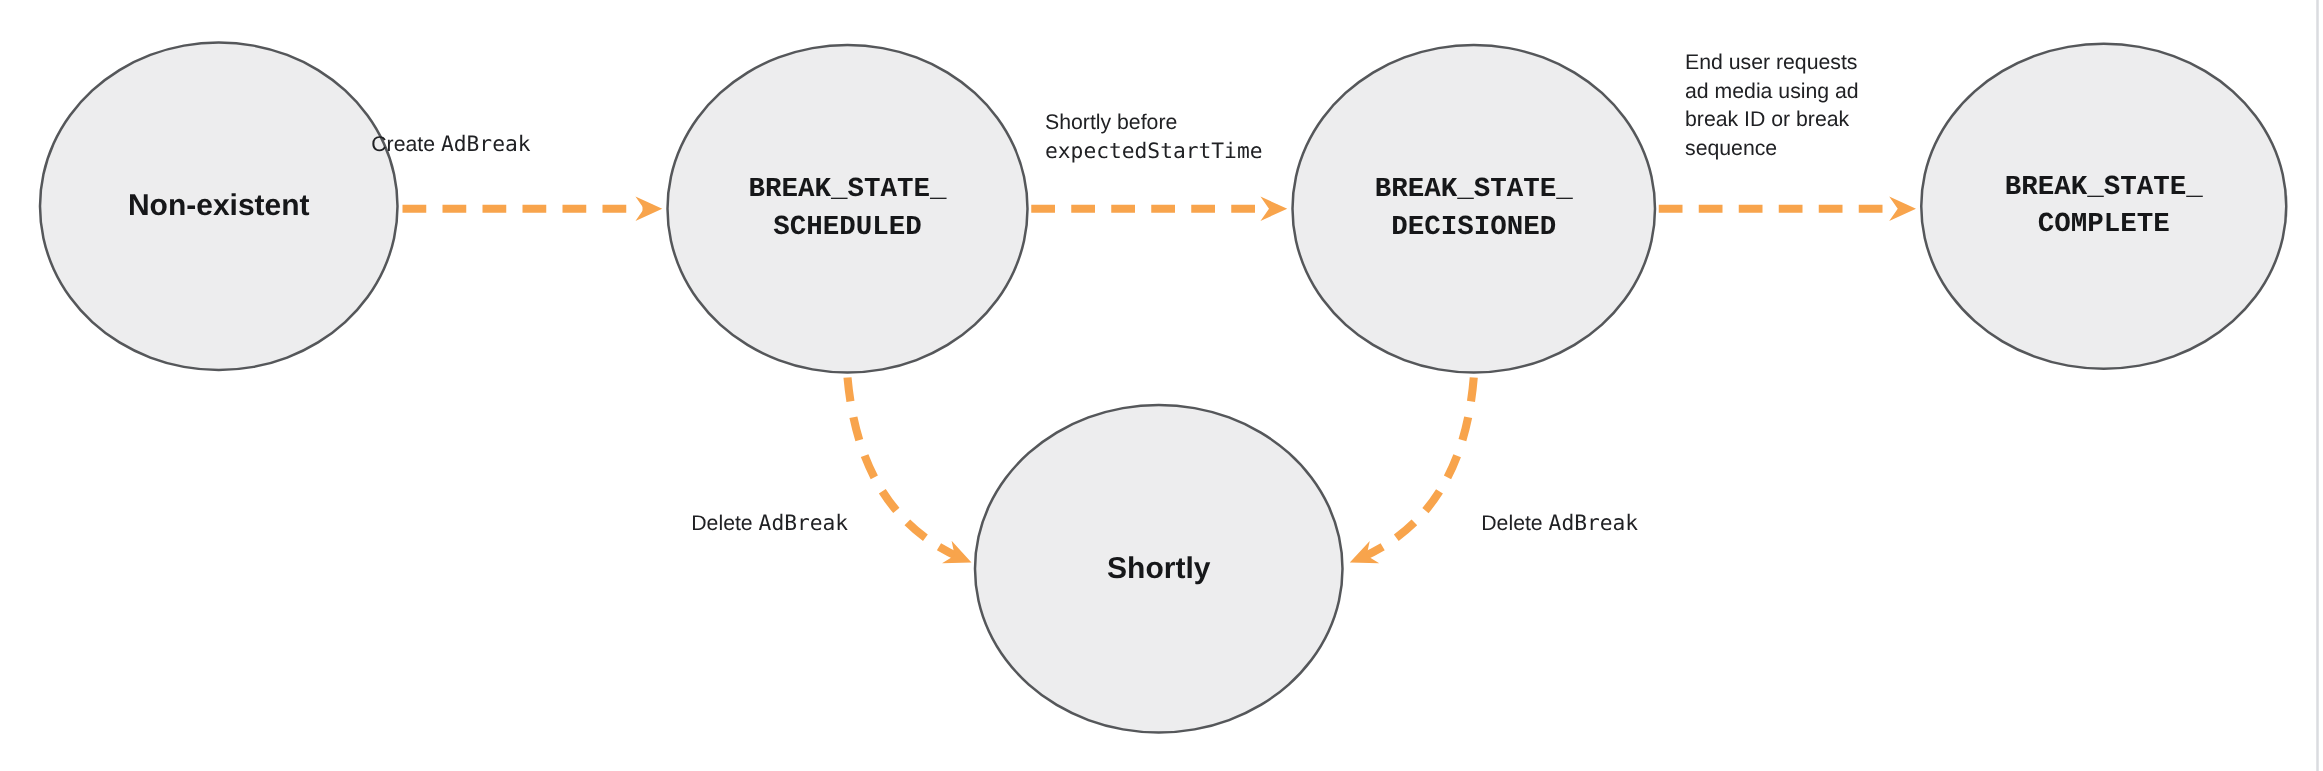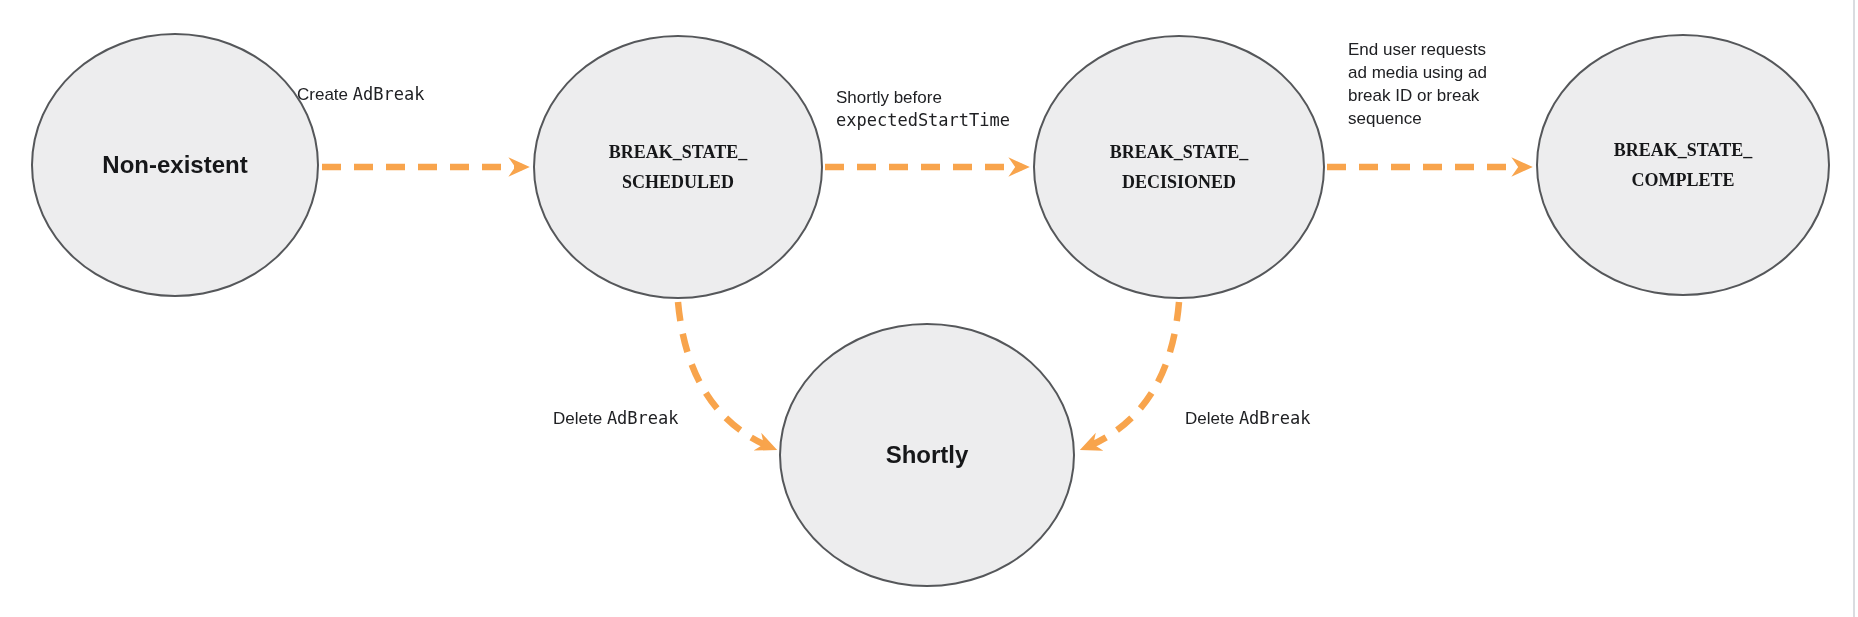--- a/index.html
+++ b/index.html
@@ -30,41 +30,41 @@
     text-align:center;
   }
   .state-label{
     white-space:pre-line;
     font-weight:bold;
     font-size:24px;
     line-height:30px;
     color:#161719;
   }
   .state-label.mono{
-    font-family:Liberation Serif, serif;
-    font-size:18px;
+    font-family:Liberation Mono, monospace;
+    font-size:22px;
     letter-spacing:0px;
   }
   .state-nonexistent{left:31px;top:33px;width:288px;height:264px;}
   .state-scheduled  {left:533px;top:35px;width:290px;height:264px;}
   .state-decisioned {left:1033px;top:35px;width:292px;height:264px;}
   .state-complete   {left:1536px;top:34px;width:294px;height:262px;}
   .state-deleted    {left:779px;top:323px;width:296px;height:264px;}
   .edge-label{
     position:absolute;
     font-size:17px;
     line-height:23px;
     white-space:pre-line;
     color:#202124;
   }
   .edge-label .mono{
     font-family:"DejaVu Sans Mono", monospace;
     font-size:17px;
   }
-  .lbl-create {left:297px;top:83px;}
+  .lbl-create {left:297px;top:104px;}
   .lbl-shortly{left:836px;top:86px;}
   .lbl-enduser{left:1348px;top:38px;max-width:185px;}
   .lbl-delete-left {left:553px;top:407px;}
   .lbl-delete-right{left:1185px;top:407px;}
   .right-edge-line{
     position:absolute;left:1853px;top:0;width:2px;height:617px;
     background:var(--edge-line);
   }
 </style>
 </head>

